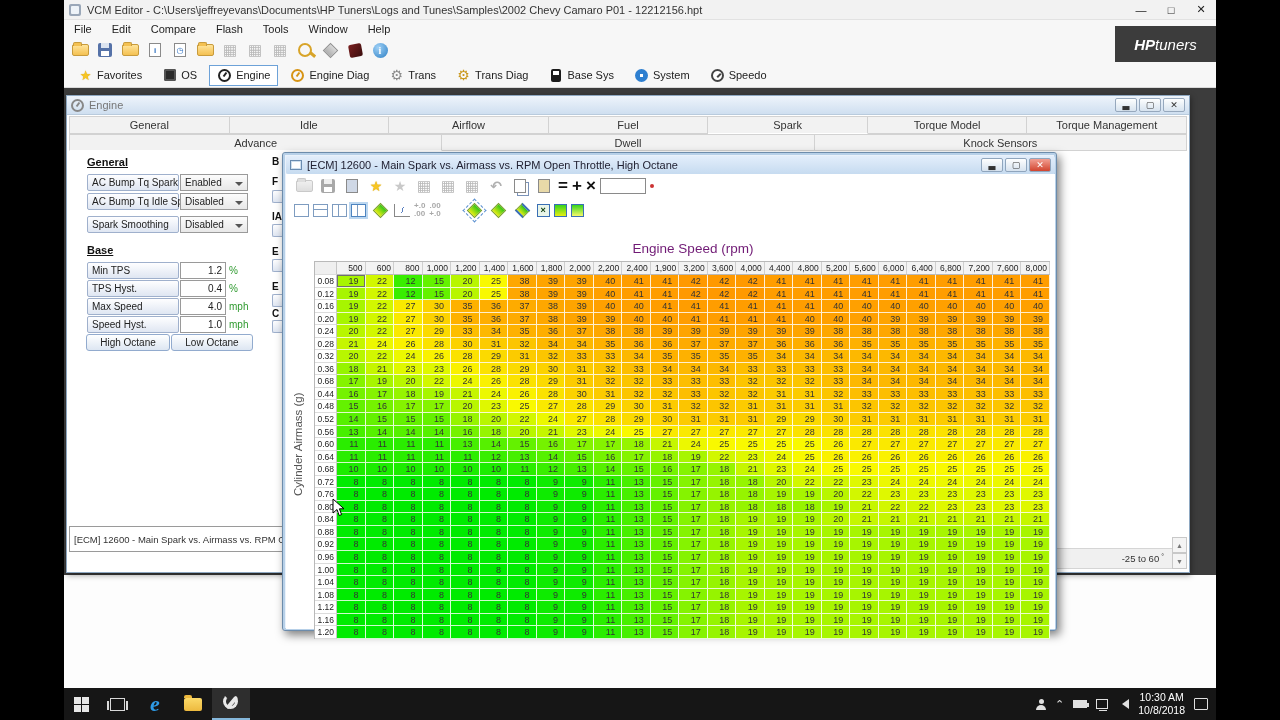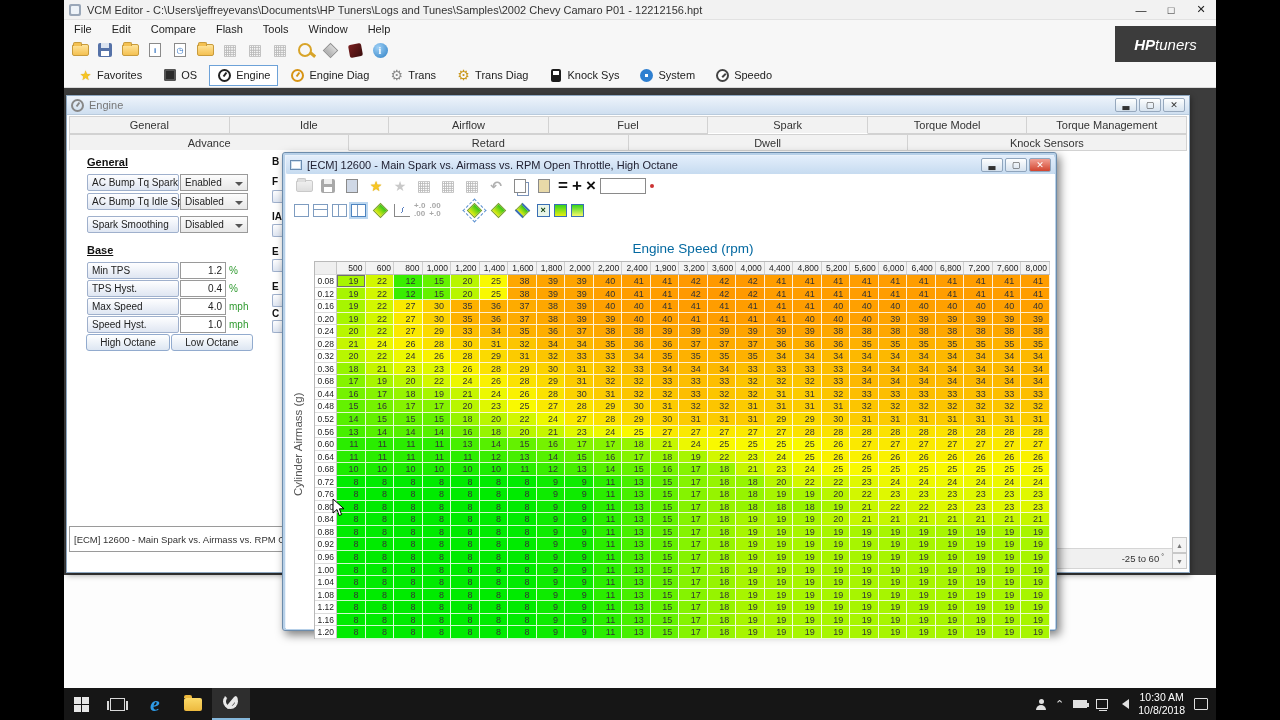--- a/index.html
+++ b/index.html
@@ -99,21 +99,21 @@
 .paneico.h:after{content:"";position:absolute;left:0;top:4px;width:100%;height:1px;background:#7e9cc0}
 .paneico.v:after{content:"";position:absolute;left:5px;top:0;width:1px;height:100%;background:#7e9cc0}
 .paneico.selbx{box-shadow:0 0 0 2px #bcd7f0;border-color:#4d84c0}
 .diam{width:11px;height:11px;transform:rotate(45deg);background:linear-gradient(#2ec515,#e8ef12);border:1px solid #7b9e28}
 .diam.dash{outline:1px dashed #5a8fd0;outline-offset:2px}
 .boxg{width:13px;height:13px;border:1px solid #3a6fb5;background:linear-gradient(#35d41c,#e8ef12)}
 .boxg.x{display:flex;align-items:center;justify-content:center;font-size:9px;color:#0a3a0a;font-weight:bold;background:#e9f5e9}
 .decico{font-size:8px;color:#a9a9a9;line-height:8px;text-align:center;font-weight:bold}
 .chartico{width:16px;height:13px;border-left:1px solid #888;border-bottom:1px solid #888;position:relative}
 .chartico:after{content:"";position:absolute;left:1px;top:3px;width:13px;height:6px;background:linear-gradient(105deg,transparent 46%,#5a80c0 47%,#5a80c0 53%,transparent 54%)}
-#twAxisTitle{position:absolute;left:50px;top:67px;width:714px;text-align:center;font-size:13.5px;color:#0369a1}
+#twAxisTitle{position:absolute;left:50px;top:67px;width:714px;text-align:center;font-size:13.5px;color:#701a75}
 #twYAxis{position:absolute;left:6px;top:140px;height:260px;writing-mode:vertical-rl;transform:rotate(180deg);font-size:11.5px;color:#555;text-align:center}
 #sparkGrid{position:absolute;left:28px;top:87px;width:736px;border-top:1px solid #b9b9b9;border-left:1px solid #b9b9b9}
 .trow{display:flex;height:12.55px}
 .trow.thead{height:13px}
 .rlab{width:22px;flex:none;background:#fff;border-right:1px solid #c6c6c6;border-bottom:1px solid #dcdcdc;font-size:8.5px;color:#222;text-align:right;padding-right:2px;line-height:12px}
 .rlab.corner{background:#efefef}
 .hcell{flex:1;background:#f3f3f3;border-right:1px solid #cfcfcf;border-bottom:1px solid #b9b9b9;font-size:8.5px;color:#222;text-align:right;padding-right:2px;line-height:12.5px}
 .dcell{flex:1;border-right:1px solid rgba(255,255,255,.85);border-bottom:1px solid rgba(255,255,255,.8);font-size:9px;color:#333;text-align:right;padding-right:6px;line-height:12px}
 .dcell.selcell{box-shadow:inset 0 0 0 1px #6f6f6f}
 
@@ -244,21 +244,21 @@
           <span>Trans</span>
         </span>
       <span class="ritem">
           <span class="ric gearico gold">⚙</span>
           <span>Trans Diag</span>
         </span>
       <span class="ritem">
           <span class="ric">
             <span class="pumpico"></span>
           </span>
-          <span>Knock Sys</span>
+          <span>Base Sys</span>
         </span>
       <span class="ritem">
           <span class="ric">
             <span class="fanico"></span>
           </span>
           <span>System</span>
         </span>
       <span class="ritem">
           <span class="ric">
             <span class="speedoico"></span>
@@ -283,21 +283,20 @@
         <span class="tab">General</span>
         <span class="tab">Idle</span>
         <span class="tab">Airflow</span>
         <span class="tab">Fuel</span>
         <span class="tab sel">Spark</span>
         <span class="tab">Torque Model</span>
         <span class="tab">Torque Management</span>
       </div>
       <div id="ewTabs2">
         <span class="tab sel">Advance</span>
-        <span class="tab">Retard</span>
         <span class="tab">Dwell</span>
         <span class="tab">Knock Sensors</span>
       </div>
 
       <div class="secHead" style="left:20px;top:60px">General</div>
       <div class="fldrow" style="left:20px;top:78px">
         <span class="lblbox">AC Bump Tq Spark</span>
         <span class="ddl">Enabled</span>
       </div>
       <div class="fldrow" style="left:20px;top:97px">

